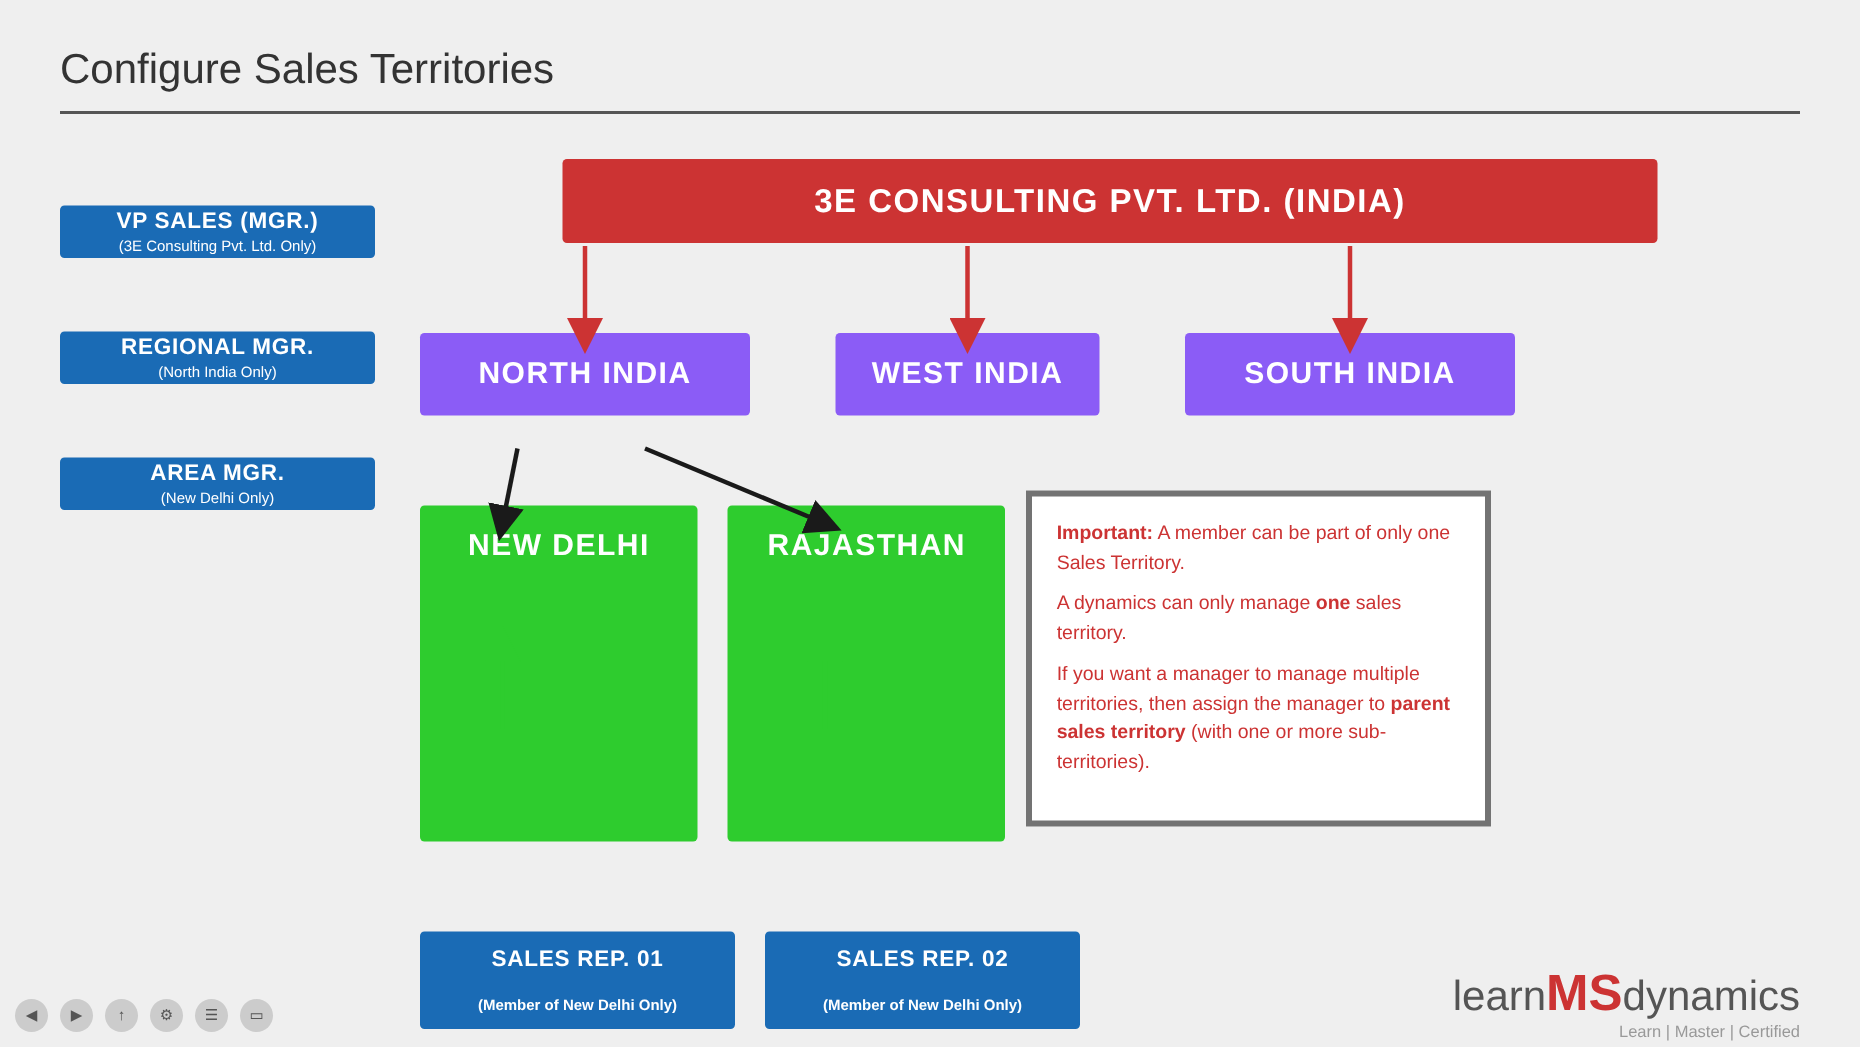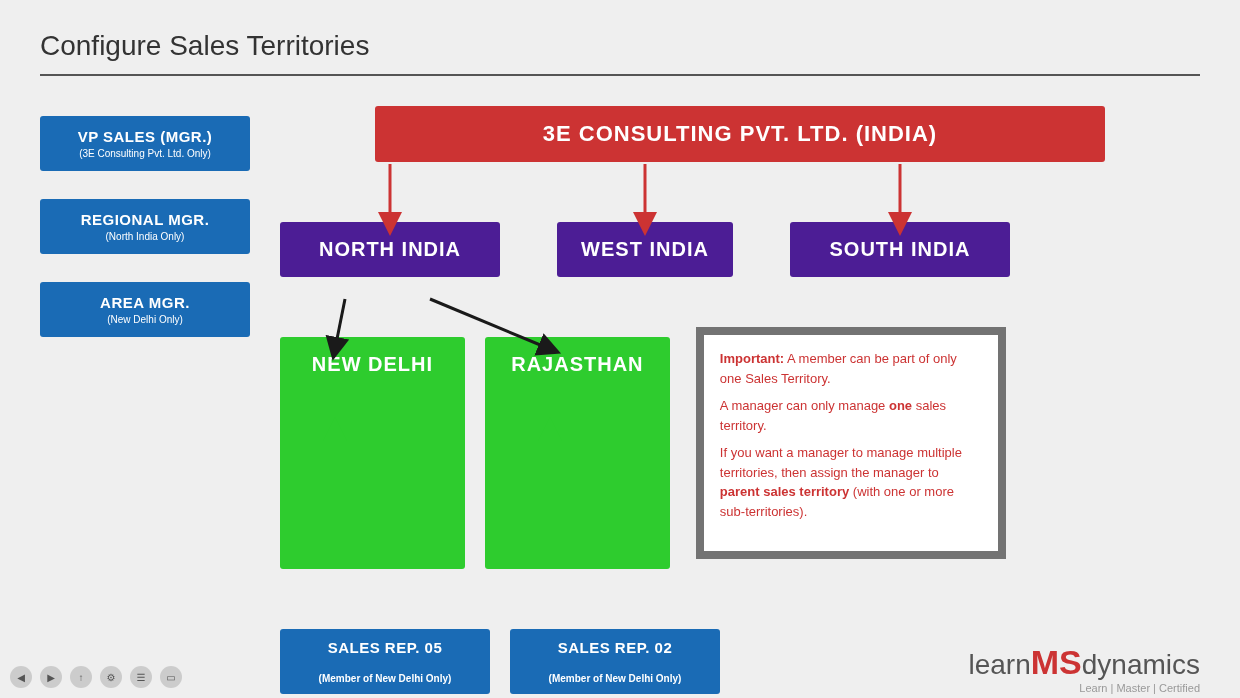--- a/index.html
+++ b/index.html
@@ -46,22 +46,23 @@
       gap: 28px;
       width: 210px;
       flex-shrink: 0;
       padding-top: 10px;
     }
 
     .legend-box {
       background: #1a6bb5;
       color: white;
       text-align: center;
-      padding: 12px 12px;
-      border-radius: 3px;
+      padding: 2px 12px;
+      border-radius: 3px;
+      margin-top: 21px;
     }
 
     .legend-box .main-label {
       font-size: 15px;
       font-weight: 700;
       letter-spacing: 0.5px;
     }
 
     .legend-box .sub-label {
       font-size: 10px;
@@ -92,21 +93,21 @@
 
     
     .regions-row {
       display: flex;
       justify-content: space-between;
       margin-top: 0;
       width: 730px;
     }
 
     .region-box {
-      background: #4c1d95;
+      background: #8b5cf6;
       color: white;
       text-align: center;
       padding: 16px 10px;
       font-size: 20px;
       font-weight: 700;
       letter-spacing: 1px;
       border-radius: 3px;
       width: 220px;
     }
 
@@ -138,28 +139,28 @@
     }
 
     .sales-box .sub-label {
       font-size: 10px;
       font-weight: 700;
       margin-top: 17px;
     }
 
     
     .info-box {
-      border: 8px solid #737373;
+      border: 4px solid #737373;
       background: white;
       padding: 14px 16px;
       font-size: 13px;
       line-height: 1.5;
       color: #cc3333;
       position: absolute;
-      right: 4px;
+      right: 16px;
       width: 370px;
     }
 
     .info-box p {
       margin-bottom: 8px;
     }
 
     .info-box p:last-child {
       margin-bottom: 16px;
     }
@@ -291,31 +292,31 @@
 
       <div style="display:flex;margin-top:60px;width:730px;gap:20px;">
         <div class="sub-box">NEW DELHI</div>
         <div class="sub-box">RAJASTHAN</div>
 
         <div class="info-box" style="margin-left:10px;top:-10px;position:relative;width:350px;">
           <p>
             <span class="info-bold">Important:</span><span> A member can be part of only one Sales Territory.</span>
           </p>
           <p>
-            <span>A manager can only manage </span><span class="info-bold">one</span><span> sales territory.</span>
+            <span>A dynamics can only manage </span><span class="info-bold">one</span><span> sales territory.</span>
           </p>
           <p>
             <span>If you want a manager to manage multiple territories, then assign the manager to </span><span class="info-bold">parent sales territory</span><span> (with one or more sub-territories).</span>
           </p>
         </div>
       </div>
 
       <div style="display:flex;gap:20px;margin-top:60px;">
         <div class="sales-box">
-          <div class="main-label">SALES REP. 05</div>
+          <div class="main-label">SALES REP. 01</div>
           <div class="sub-label">(Member of New Delhi Only)</div>
         </div>
         <div class="sales-box">
           <div class="main-label">SALES REP. 02</div>
           <div class="sub-label">(Member of New Delhi Only)</div>
         </div>
       </div>
 
     </div>
   </div>

